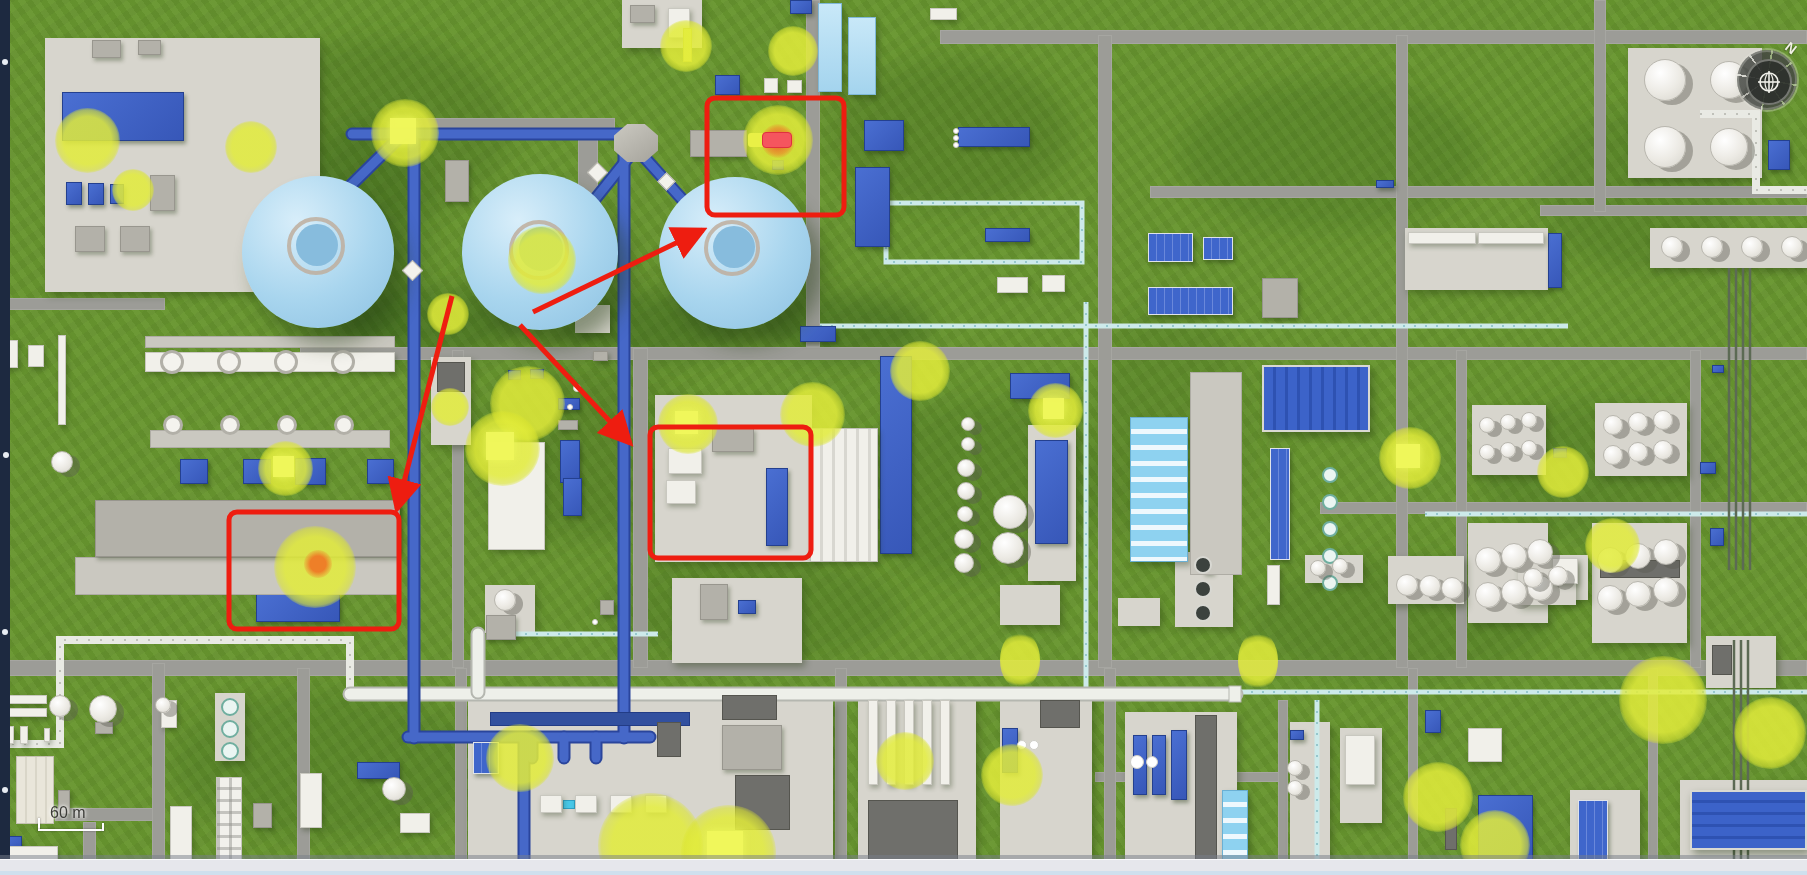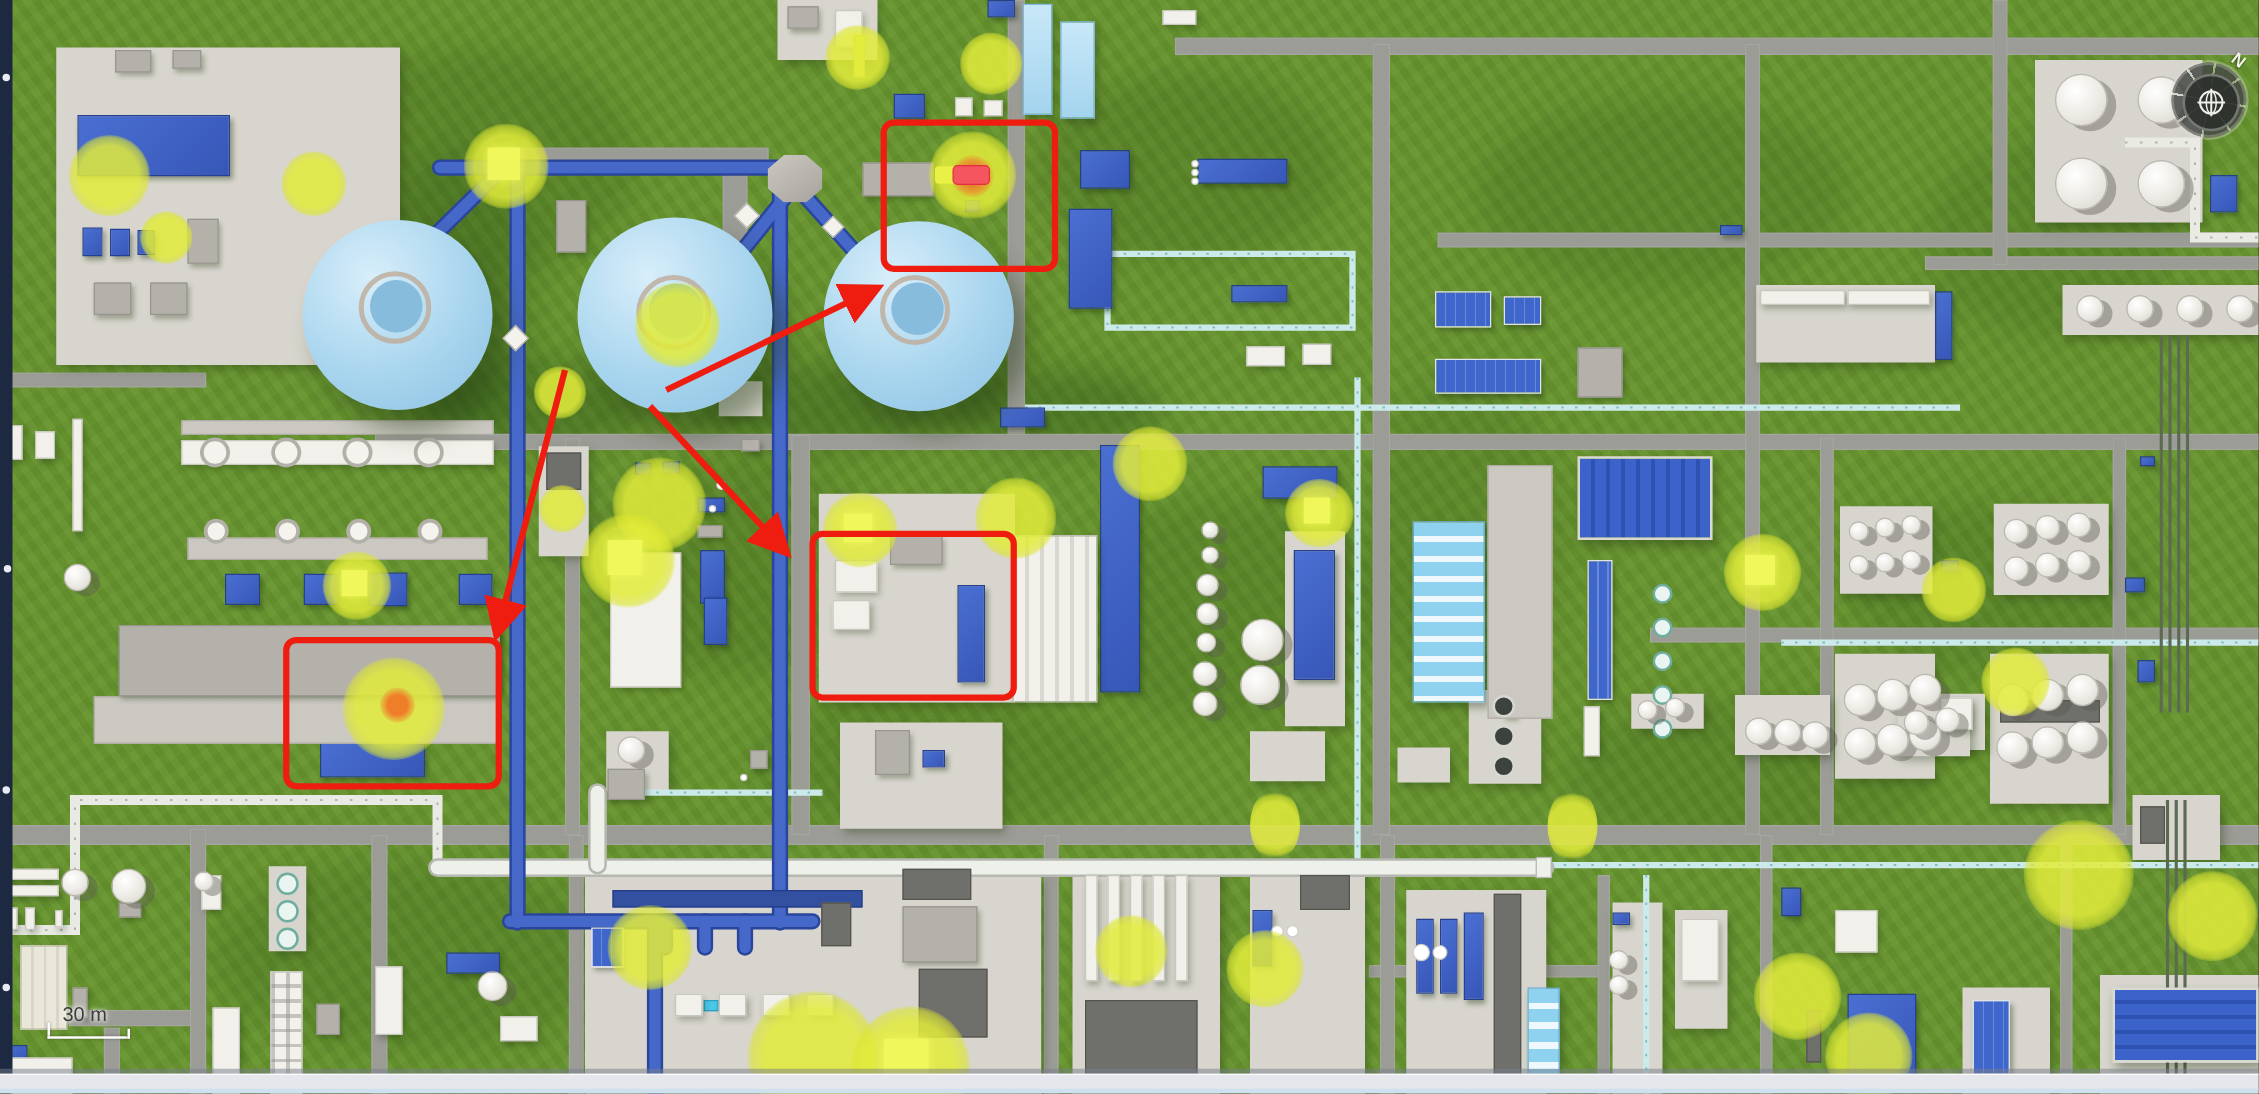--- a/index.html
+++ b/index.html
@@ -503,17 +503,17 @@
     <div id="compass-inner">
       <svg width="26" height="26" viewBox="0 0 26 26">
         <circle cx="13" cy="13" r="9" fill="none" stroke="#f0f0ea" stroke-width="1.6"></circle>
         <ellipse cx="13" cy="13" rx="4" ry="9" fill="none" stroke="#f0f0ea" stroke-width="1.2"></ellipse>
         <line x1="2" y1="13" x2="24" y2="13" stroke="#f0f0ea" stroke-width="1.6"></line>
         <line x1="13" y1="2" x2="13" y2="24" stroke="#f0f0ea" stroke-width="1.6"></line>
       </svg>
     </div>
   </div>
   <div class="abs" id="compass-n">N</div>
-  <div class="abs" id="scale-label">30 m</div>
+  <div class="abs" id="scale-label">60 m</div>
   <div class="abs scale-line" style="left:38px;top:818px;width:2px;height:13px;"></div>
   <div class="abs scale-line" style="left:38px;top:829px;width:66px;height:2px;"></div>
   <div class="abs scale-line" style="left:102px;top:823px;width:2px;height:8px;"></div>
 </div>
 
 </body></html>

